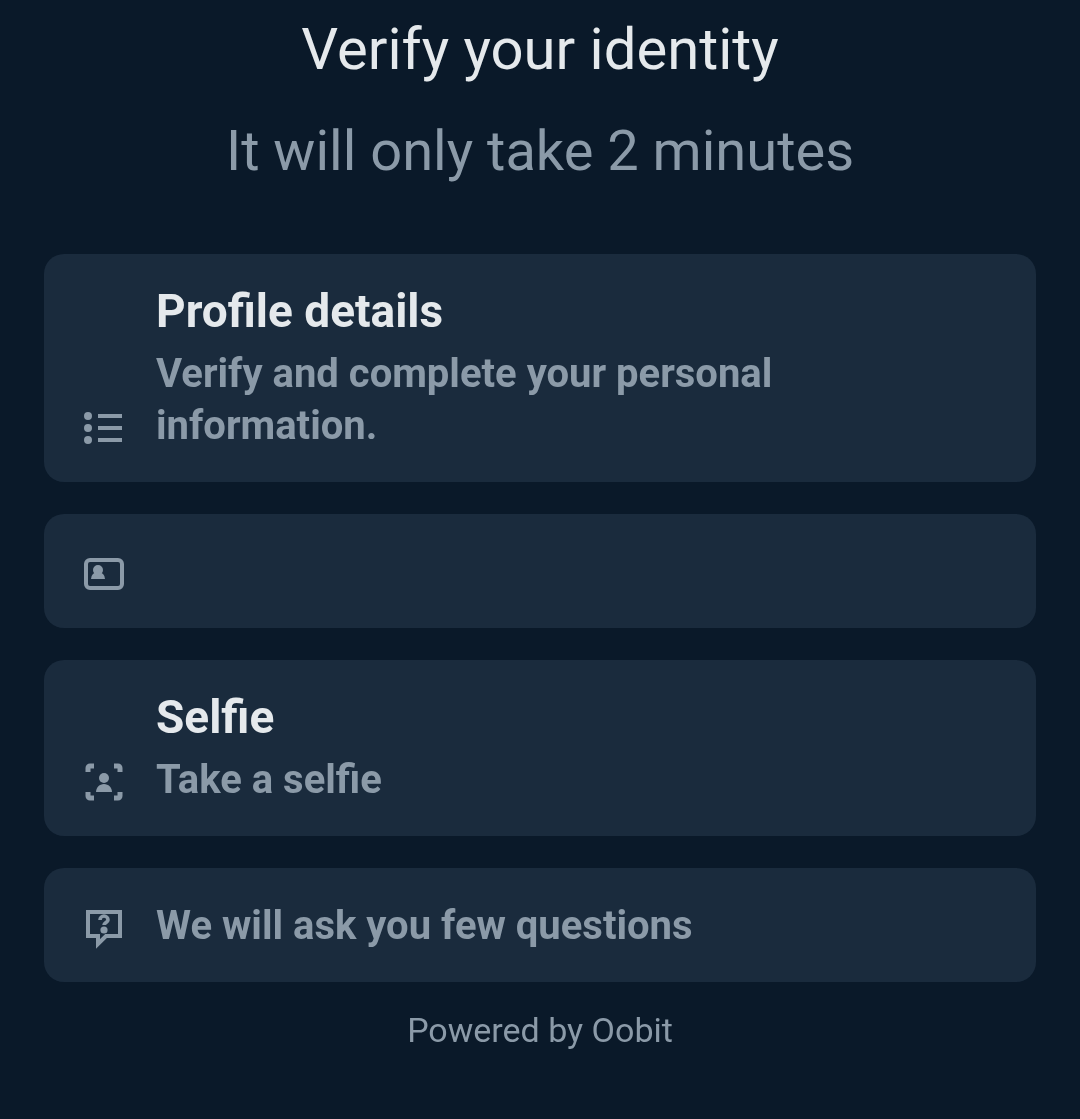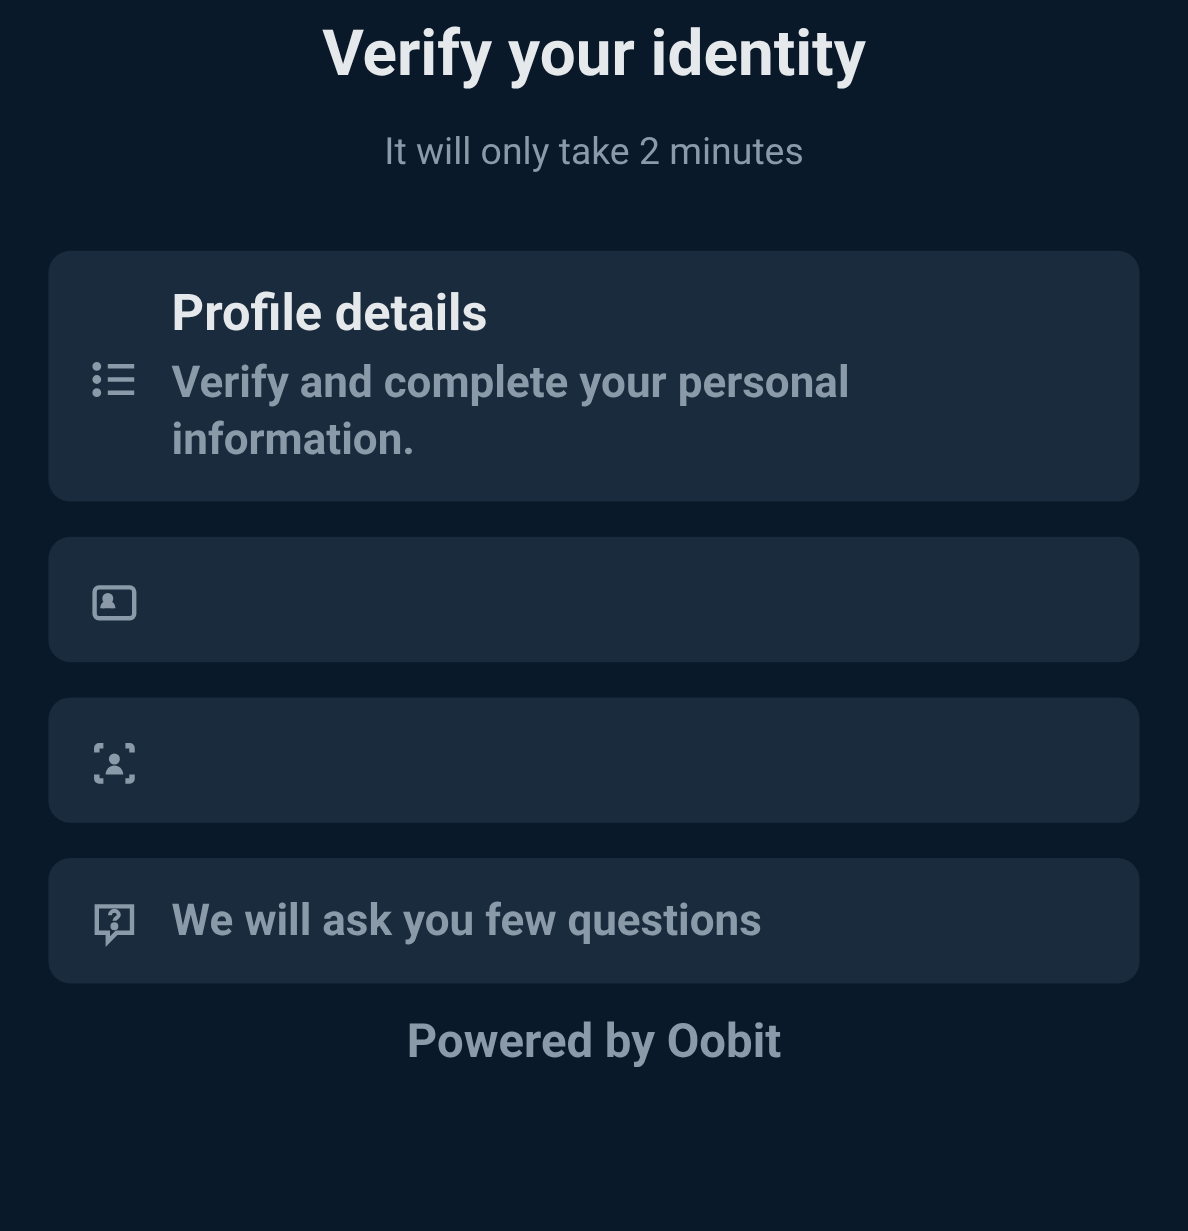--- a/index.html
+++ b/index.html
@@ -13,43 +13,43 @@
       width: 1080px;
       height: 1119px;
       display: flex;
       flex-direction: column;
       align-items: center;
       padding-top: 15px;
     }
     .title {
       color: #e5e9ec;
       font-size: 58px;
-      font-weight: 700;
+      font-weight: 400;
       text-align: center;
       margin-bottom: 35px;
     }
     .subtitle {
       color: #8b9aa8;
-      font-size: 34px;
+      font-size: 56px;
       font-weight: 400;
       text-align: center;
       margin-bottom: 70px;
     }
     .steps-container {
       width: 992px;
       display: flex;
       flex-direction: column;
       gap: 32px;
     }
     .step-card {
       background-color: #1a2b3d;
       border-radius: 20px;
       padding: 30px 36px;
       display: flex;
-      align-items: center;
+      align-items: flex-end;
       gap: 28px;
     }
     .step-icon {
       width: 48px;
       height: 48px;
       flex-shrink: 0;
       display: flex;
       align-items: center;
       justify-content: center;
       color: #8b9aa8;
@@ -66,22 +66,22 @@
       font-weight: 700;
     }
     .step-description {
       color: #8b9aa8;
       font-size: 40px;
       font-weight: 700;
       line-height: 1.3;
     }
     .footer {
       color: #8b9aa8;
-      font-size: 43px;
-      font-weight: 700;
+      font-size: 34px;
+      font-weight: 400;
       text-align: right;
       margin-top: 28px;
     }
     svg {
       width: 48px;
       height: 48px;
     }
   </style>
 </head>
 <body>
@@ -122,20 +122,24 @@
     <div class="step-icon">
       <svg viewBox="0 0 24 24" fill="none" stroke="currentColor" stroke-width="2.5">
         <path d="M4 7V5a1 1 0 0 1 1-1h2"></path>
         <path d="M4 17v2a1 1 0 0 0 1 1h2"></path>
         <path d="M20 7V5a1 1 0 0 0-1-1h-2"></path>
         <path d="M20 17v2a1 1 0 0 1-1 1h-2"></path>
         <circle cx="12" cy="10" r="2.5" fill="currentColor" stroke="none"></circle>
         <path d="M8 17c0-2.2 1.8-4 4-4s4 1.8 4 4" fill="currentColor" stroke="none"></path>
       </svg>
     </div>
+    <div class="step-content">
+      <div class="step-title">Selfie</div>
+      <div class="step-description">Take a selfie</div>
+    </div>
   </div>
 
   <div class="step-card">
     <div class="step-icon">
       <svg viewBox="0 0 24 24" fill="none" stroke="currentColor" stroke-width="2">
         <path d="M4 4h16v12H13l-4 4v-4H4V4z"></path>
         <path d="M10 8a2 2 0 0 1 4 0c0 1-2 1.5-2 2.5" stroke-width="1.8"></path>
         <circle cx="12" cy="13" r="0.8" fill="currentColor"></circle>
       </svg>
     </div>

